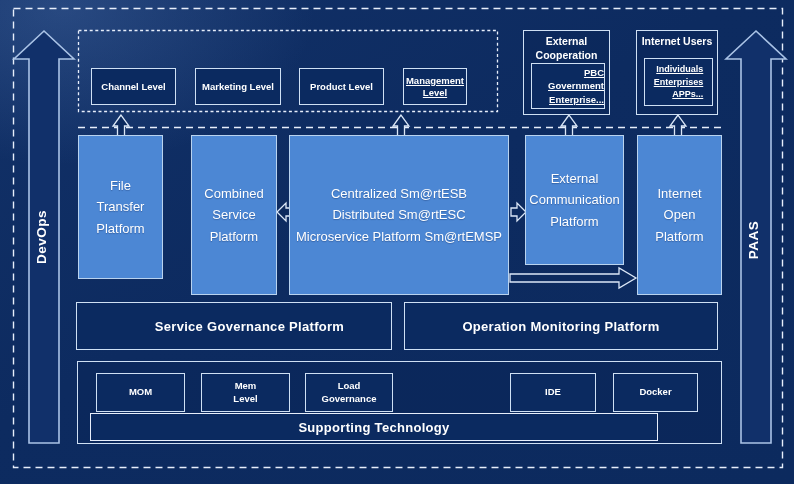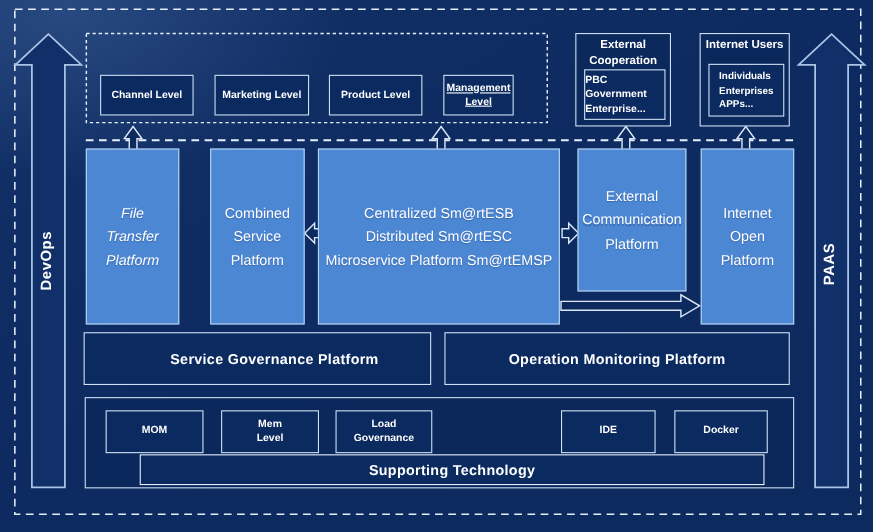--- a/index.html
+++ b/index.html
@@ -24,22 +24,22 @@
   .lvl{font-size:9.5px;font-weight:bold;white-space:pre-line;line-height:1.25;}
   .tech{font-size:9.5px;font-weight:bold;white-space:pre-line;line-height:1.3;}
   .bigbar{font-size:13px;font-weight:bold;letter-spacing:0.3px;}
   .groupbox{border:1.3px solid #cfe0f4;background:rgba(8,32,80,0.25);}
   .grouptitle{
     position:absolute;left:0;right:0;top:4px;text-align:center;
     font-weight:bold;font-size:10.5px;line-height:1.3;white-space:pre-line;
   }
   .groupinner{
     position:absolute;background:#0b2a60;border:1.2px solid #cfe0f4;
-    display:flex;align-items:center;justify-content:center;text-align:left;
-    font-size:9.5px;font-weight:bold;line-height:1.4;white-space:pre-line;
+    display:flex;align-items:center;justify-content:center;text-align:right;
+    font-size:9.5px;font-weight:bold;line-height:1.4;white-space:pre-line;text-decoration:underline;
   }
   .vlabel{
     position:absolute;width:90px;height:20px;text-align:center;
     transform:rotate(-90deg);font-weight:bold;font-size:13.5px;letter-spacing:0.5px;
   }
 </style>
 </head>
 <body>
 
 <div class="canvas">
@@ -77,21 +77,21 @@
 Enterprise...</div>
   </div>
 
   <div class="abs groupbox" style="left:636px;top:30px;width:82px;height:85px;">
     <div class="grouptitle">Internet Users</div>
     <div class="groupinner" style="left:7px;top:27px;width:67px;height:46px;font-size:9px;">Individuals
 Enterprises
 APPs...</div>
   </div>
 
-  <div class="abs platform" style="left:78px;top:135px;width:85px;height:160px;font-style:italic;">File
+  <div class="abs platform" style="left:78px;top:135px;width:85px;height:144px;">File
 Transfer
 Platform</div>
   <div class="abs platform" style="left:191px;top:135px;width:86px;height:160px;">Combined
 Service
 Platform</div>
   <div class="abs platform" style="left:289px;top:135px;width:220px;height:160px;">Centralized Sm@rtESB
 Distributed Sm@rtESC
 Microservice Platform Sm@rtEMSP</div>
   <div class="abs platform" style="left:525px;top:135px;width:99px;height:130px;">External
 Communication
@@ -104,15 +104,15 @@
   <div class="abs navybox bigbar" style="left:404px;top:302px;width:314px;height:48px;border-width:1.5px;text-align:right;">Operation Monitoring Platform</div>
 
   <div class="abs groupbox" style="left:77px;top:361px;width:645px;height:83px;"></div>
   <div class="abs navybox tech" style="left:96px;top:373px;width:89px;height:39px;">MOM</div>
   <div class="abs navybox tech" style="left:201px;top:373px;width:89px;height:39px;">Mem
 Level</div>
   <div class="abs navybox tech" style="left:305px;top:373px;width:88px;height:39px;">Load
 Governance</div>
   <div class="abs navybox tech" style="left:613px;top:373px;width:85px;height:39px;">Docker</div>
   <div class="abs navybox tech" style="left:510px;top:373px;width:86px;height:39px;">IDE</div>
-  <div class="abs navybox bigbar" style="left:90px;top:413px;width:568px;height:28px;border-color:#e7eefb;margin-left:37px;">Supporting Technology</div>
+  <div class="abs navybox bigbar" style="left:90px;top:413px;width:568px;height:28px;border-color:#e7eefb;">Supporting Technology</div>
 
 </div>
 
 </body></html>

